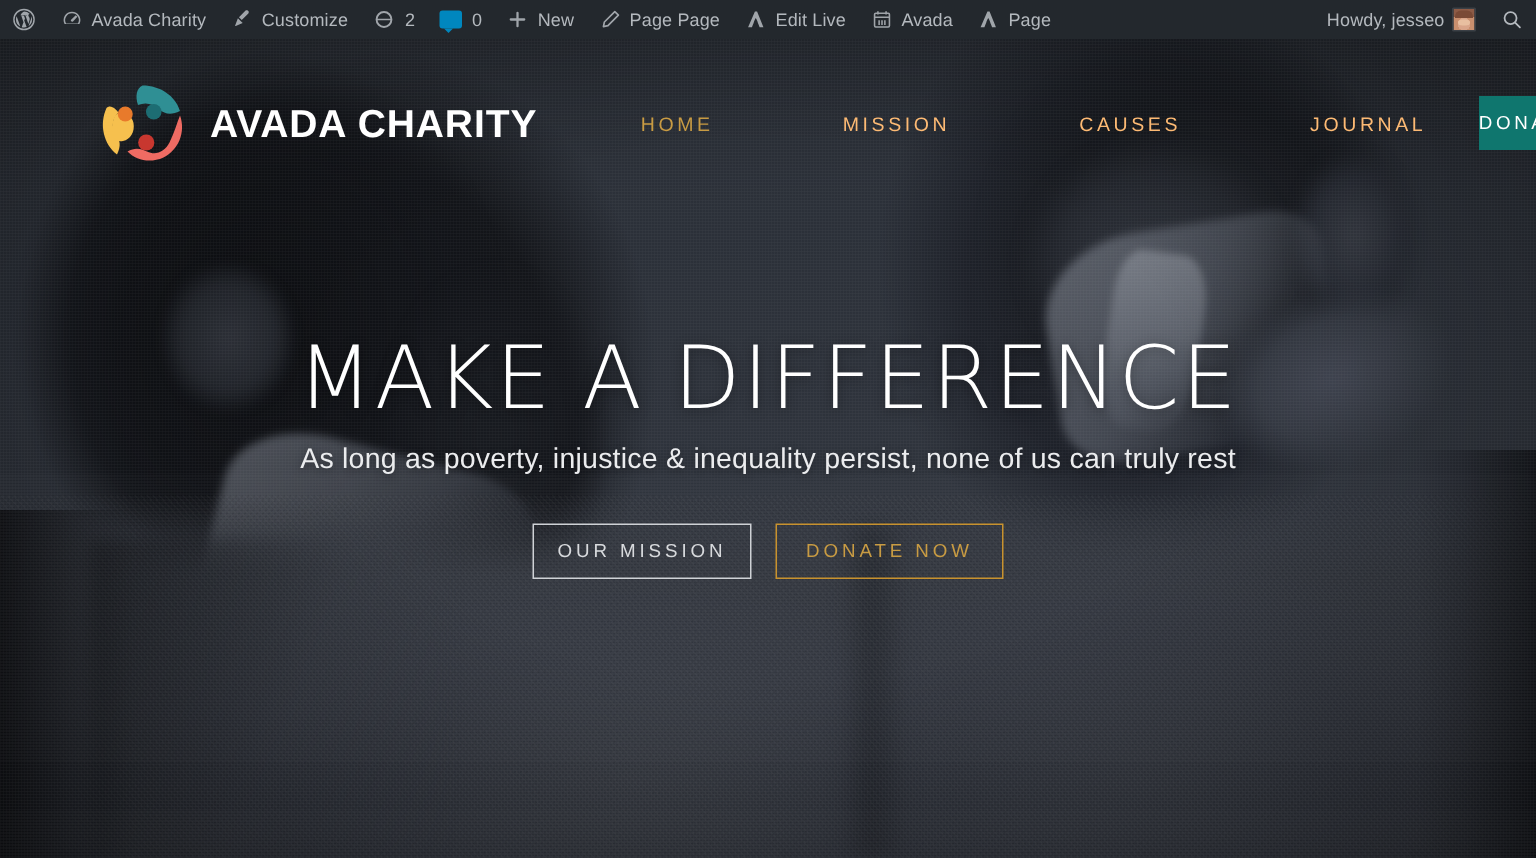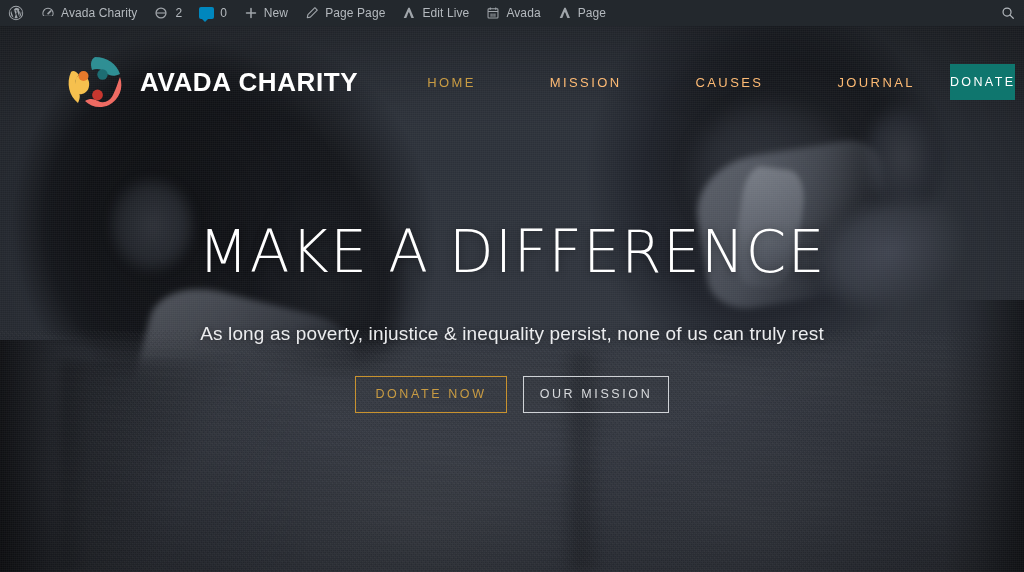--- a/index.html
+++ b/index.html
@@ -292,21 +292,21 @@
     font-size: 26px;
     font-weight: bold;
     letter-spacing: 0.6px;
     line-height: 1;
     white-space: nowrap;
   }
   nav.main-nav {
     display: flex;
     align-items: center;
     margin-left: 34px;
-    gap: 4px;
+    gap: 16px;
   }
   .nav-link {
     color: #fdba74;
     font-size: 13px;
     letter-spacing: 2.4px;
     padding: 0 35px;
     text-decoration: none;
     cursor: pointer;
     white-space: nowrap;
     text-transform: uppercase;
@@ -350,21 +350,21 @@
     font-weight: 300;
     letter-spacing: 1.4px;
     line-height: 1.05;
     text-align: center;
     white-space: nowrap;
     font-family: "DejaVu Sans", "Liberation Sans", sans-serif;
     font-stretch: normal;
     text-shadow: 0 1px 8px rgba(0,0,0,0.35);
   }
   .hero-sub {
-    margin-top: 40px;
+    margin-top: 13px;
     color: #ebecee;
     font-size: 19px;
     font-weight: 400;
     letter-spacing: .15px;
     text-align: center;
     white-space: nowrap;
     text-shadow: 0 1px 6px rgba(0,0,0,0.4);
   }
   .hero-buttons {
     margin-top: 31px;
@@ -448,22 +448,22 @@
       <a class="nav-link" href="#">JOURNAL</a>
     </nav>
 
     <button class="donate-btn">DONATE</button>
   </header>
 
   <section id="hero-content">
     <h1 class="hero-title">MAKE A DIFFERENCE</h1>
     <p class="hero-sub">As long as poverty, injustice &amp; inequality persist, none of us can truly rest</p>
     <div class="hero-buttons">
+      <button class="hbtn outline-light">OUR MISSION</button>
       <button class="hbtn outline-gold">DONATE NOW</button>
-      <button class="hbtn outline-light">OUR MISSION</button>
     </div>
   </section>
 
   <div id="adminbar">
 
     <div class="ab-item">
       <span class="ab-icon">
         <svg width="16" height="16" viewBox="0 0 20 20" fill="#a0a5aa">
           <path d="M10 1a9 9 0 100 18 9 9 0 000-18zm0 1.2a7.8 7.8 0 017.8 7.8A7.8 7.8 0 0110 17.8 7.8 7.8 0 012.2 10 7.8 7.8 0 0110 2.2zM3.3 10c0-.95.2-1.85.56-2.66l3.1 8.5A6.72 6.72 0 013.3 10zm6.7 6.7c-.66 0-1.3-.1-1.9-.28l2.02-5.87 2.07 5.67c.01.03.03.06.05.09-.7.25-1.46.39-2.24.39zm.93-9.86c.4-.2.77-.06 1.04-.04.24.02.28-.05.28-.17 0-.12-.09-.22-.27-.21-.56.04-1.43.07-1.43.07s-.82-.03-1.4-.07c-.18-.01-.28.1-.28.21 0 .12.1.19.28.17.27-.02.57-.07.85.07l.82 2.24-1.15 3.45-1.92-5.69c.4-.2.77-.06 1.04-.04.24.02.28-.05.28-.17 0-.12-.09-.22-.27-.21-.56.04-1.43.07-1.43.07-.1 0-.22 0-.35-.01A6.72 6.72 0 0110 3.3a6.7 6.7 0 014.78 2.02h-.1c-.62 0-1.06.54-1.06 1.12 0 .52.3.96.62 1.48.24.42.52.96.52 1.74 0 .54-.2 1.17-.48 2.04l-.63 2.1-2.27-6.76zm2.83 8.72l1.93-5.58c.36-.9.48-1.62.48-2.26 0-.23-.01-.45-.04-.65A6.69 6.69 0 0116.7 10a6.72 6.72 0 01-2.94 5.56z"></path>
         </svg>
@@ -472,20 +472,28 @@
 
     <div class="ab-item">
       <span class="ab-icon">
         <svg width="16" height="16" viewBox="0 0 20 20" fill="#a0a5aa">
           <path d="M10 3.5a7 7 0 00-6.2 10.3h12.4A7 7 0 0010 3.5zm0 1.3a5.7 5.7 0 014.9 8.6H5.1A5.7 5.7 0 0110 4.8zm3.1 1.6l-3.4 3.3a1.1 1.1 0 101.5 1.5l3.3-3.4-1.4-1.4z"></path>
         </svg>
       </span>
       <span class="ab-label">Avada Charity</span>
     </div>
 
+    <div class="ab-item">
+      <span class="ab-icon">
+        <svg width="16" height="16" viewBox="0 0 20 20" fill="#a0a5aa">
+          <path d="M15.2 2.6c-.5-.5-1.3-.5-1.8 0L7.9 8.1l2.3 2.3 5.5-5.5c.5-.5.5-1.3 0-1.9l-.5-.4zM7 9l-2.3 5.9c-.1.3.2.6.5.5L11 13 7 9z"></path>
+        </svg>
+      </span>
+      <span class="ab-label">Customize</span>
+    </div>
 
     <div class="ab-item">
       <span class="ab-icon">
         <svg width="16" height="16" viewBox="0 0 20 20" fill="none" stroke="#a0a5aa" stroke-width="1.6">
           <circle cx="10" cy="10" r="6.2"></circle>
           <path d="M4 10h12" stroke-width="1.4"></path>
         </svg>
       </span>
       <span class="ab-count">2</span>
     </div>
@@ -539,20 +547,24 @@
       <span class="ab-icon">
         <svg width="16" height="16" viewBox="0 0 20 20" fill="#a0a5aa">
           <path d="M9.1 3.3L3.4 16.4h3.2l1.2-3h.1c.2-1.3.6-2.6 1.3-3.7l.6-1 .6 1c.7 1.1 1.1 2.4 1.3 3.7h.1l1.2 3h3.2L10.9 3.3H9.1z"></path>
         </svg>
       </span>
       <span class="ab-label">Page</span>
     </div>
 
     <div class="ab-spacer"></div>
 
+    <div class="ab-item">
+      <span class="ab-label">Howdy, jesseo</span>
+      <span class="ab-avatar"></span>
+    </div>
 
     <div class="ab-item">
       <span class="ab-icon">
         <svg width="16" height="16" viewBox="0 0 20 20" fill="none" stroke="#b4b9be" stroke-width="1.5" stroke-linecap="round">
           <circle cx="8.8" cy="8.8" r="5"></circle>
           <path d="M12.6 12.6l4 4"></path>
         </svg>
       </span>
     </div>
 

